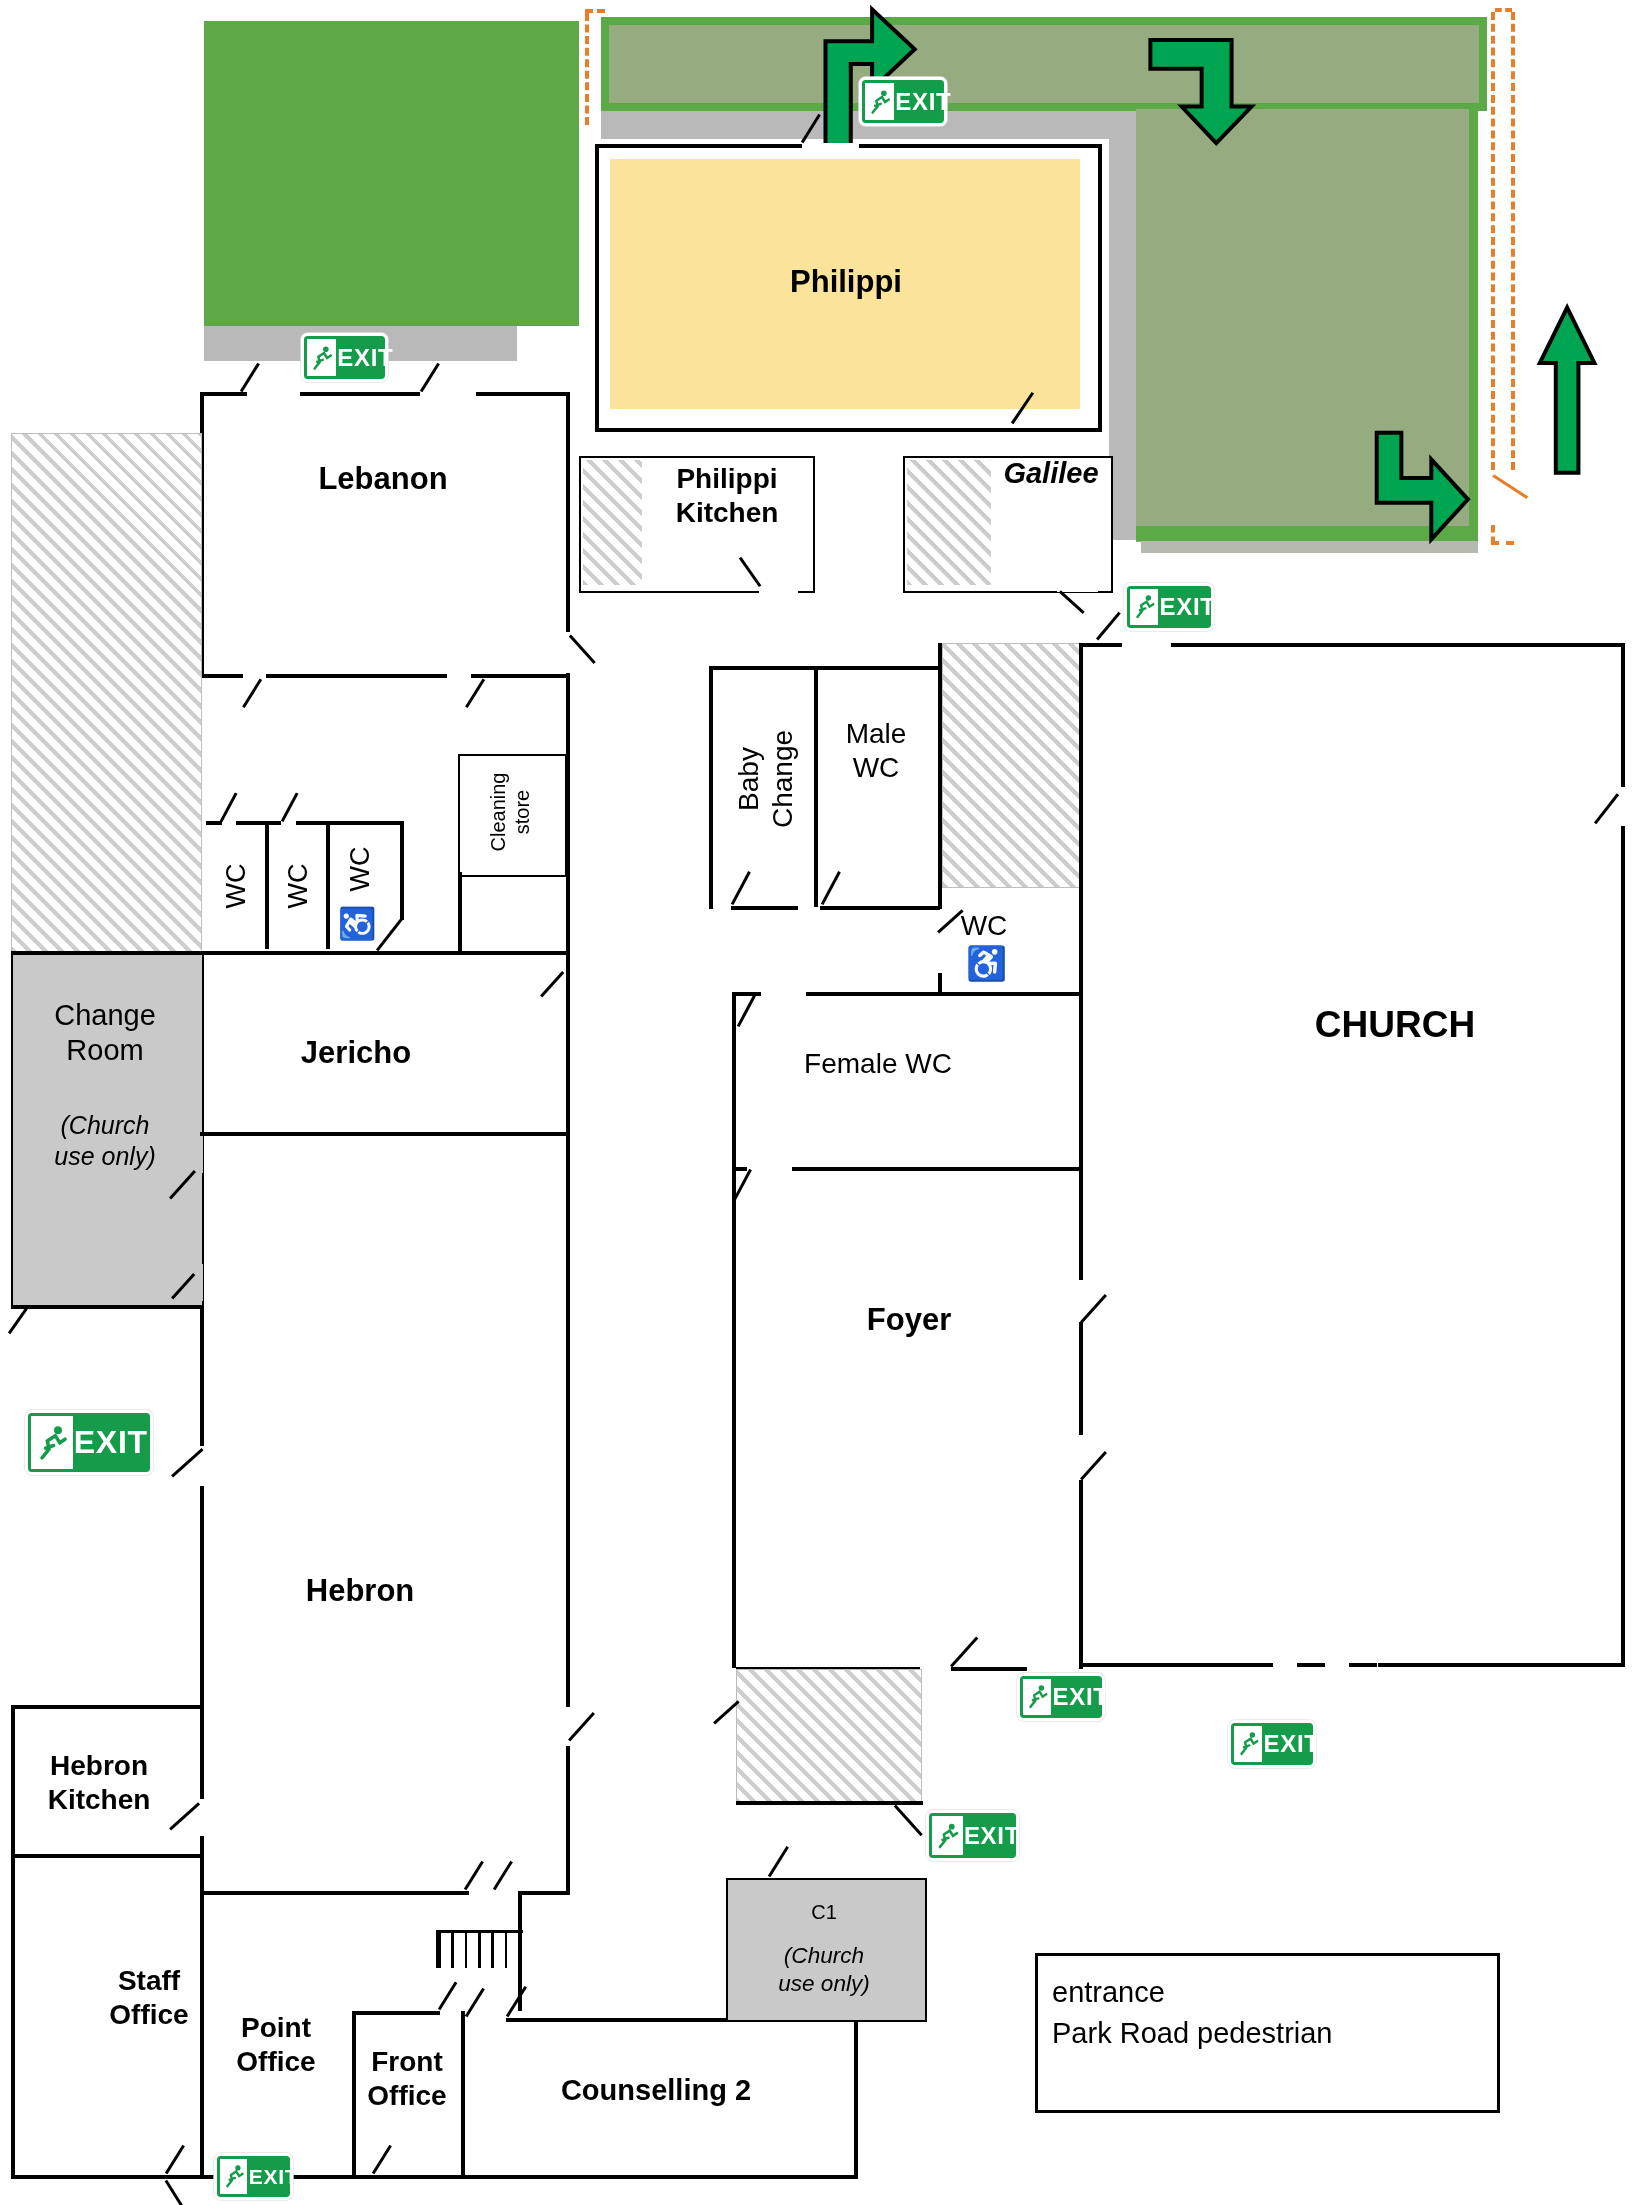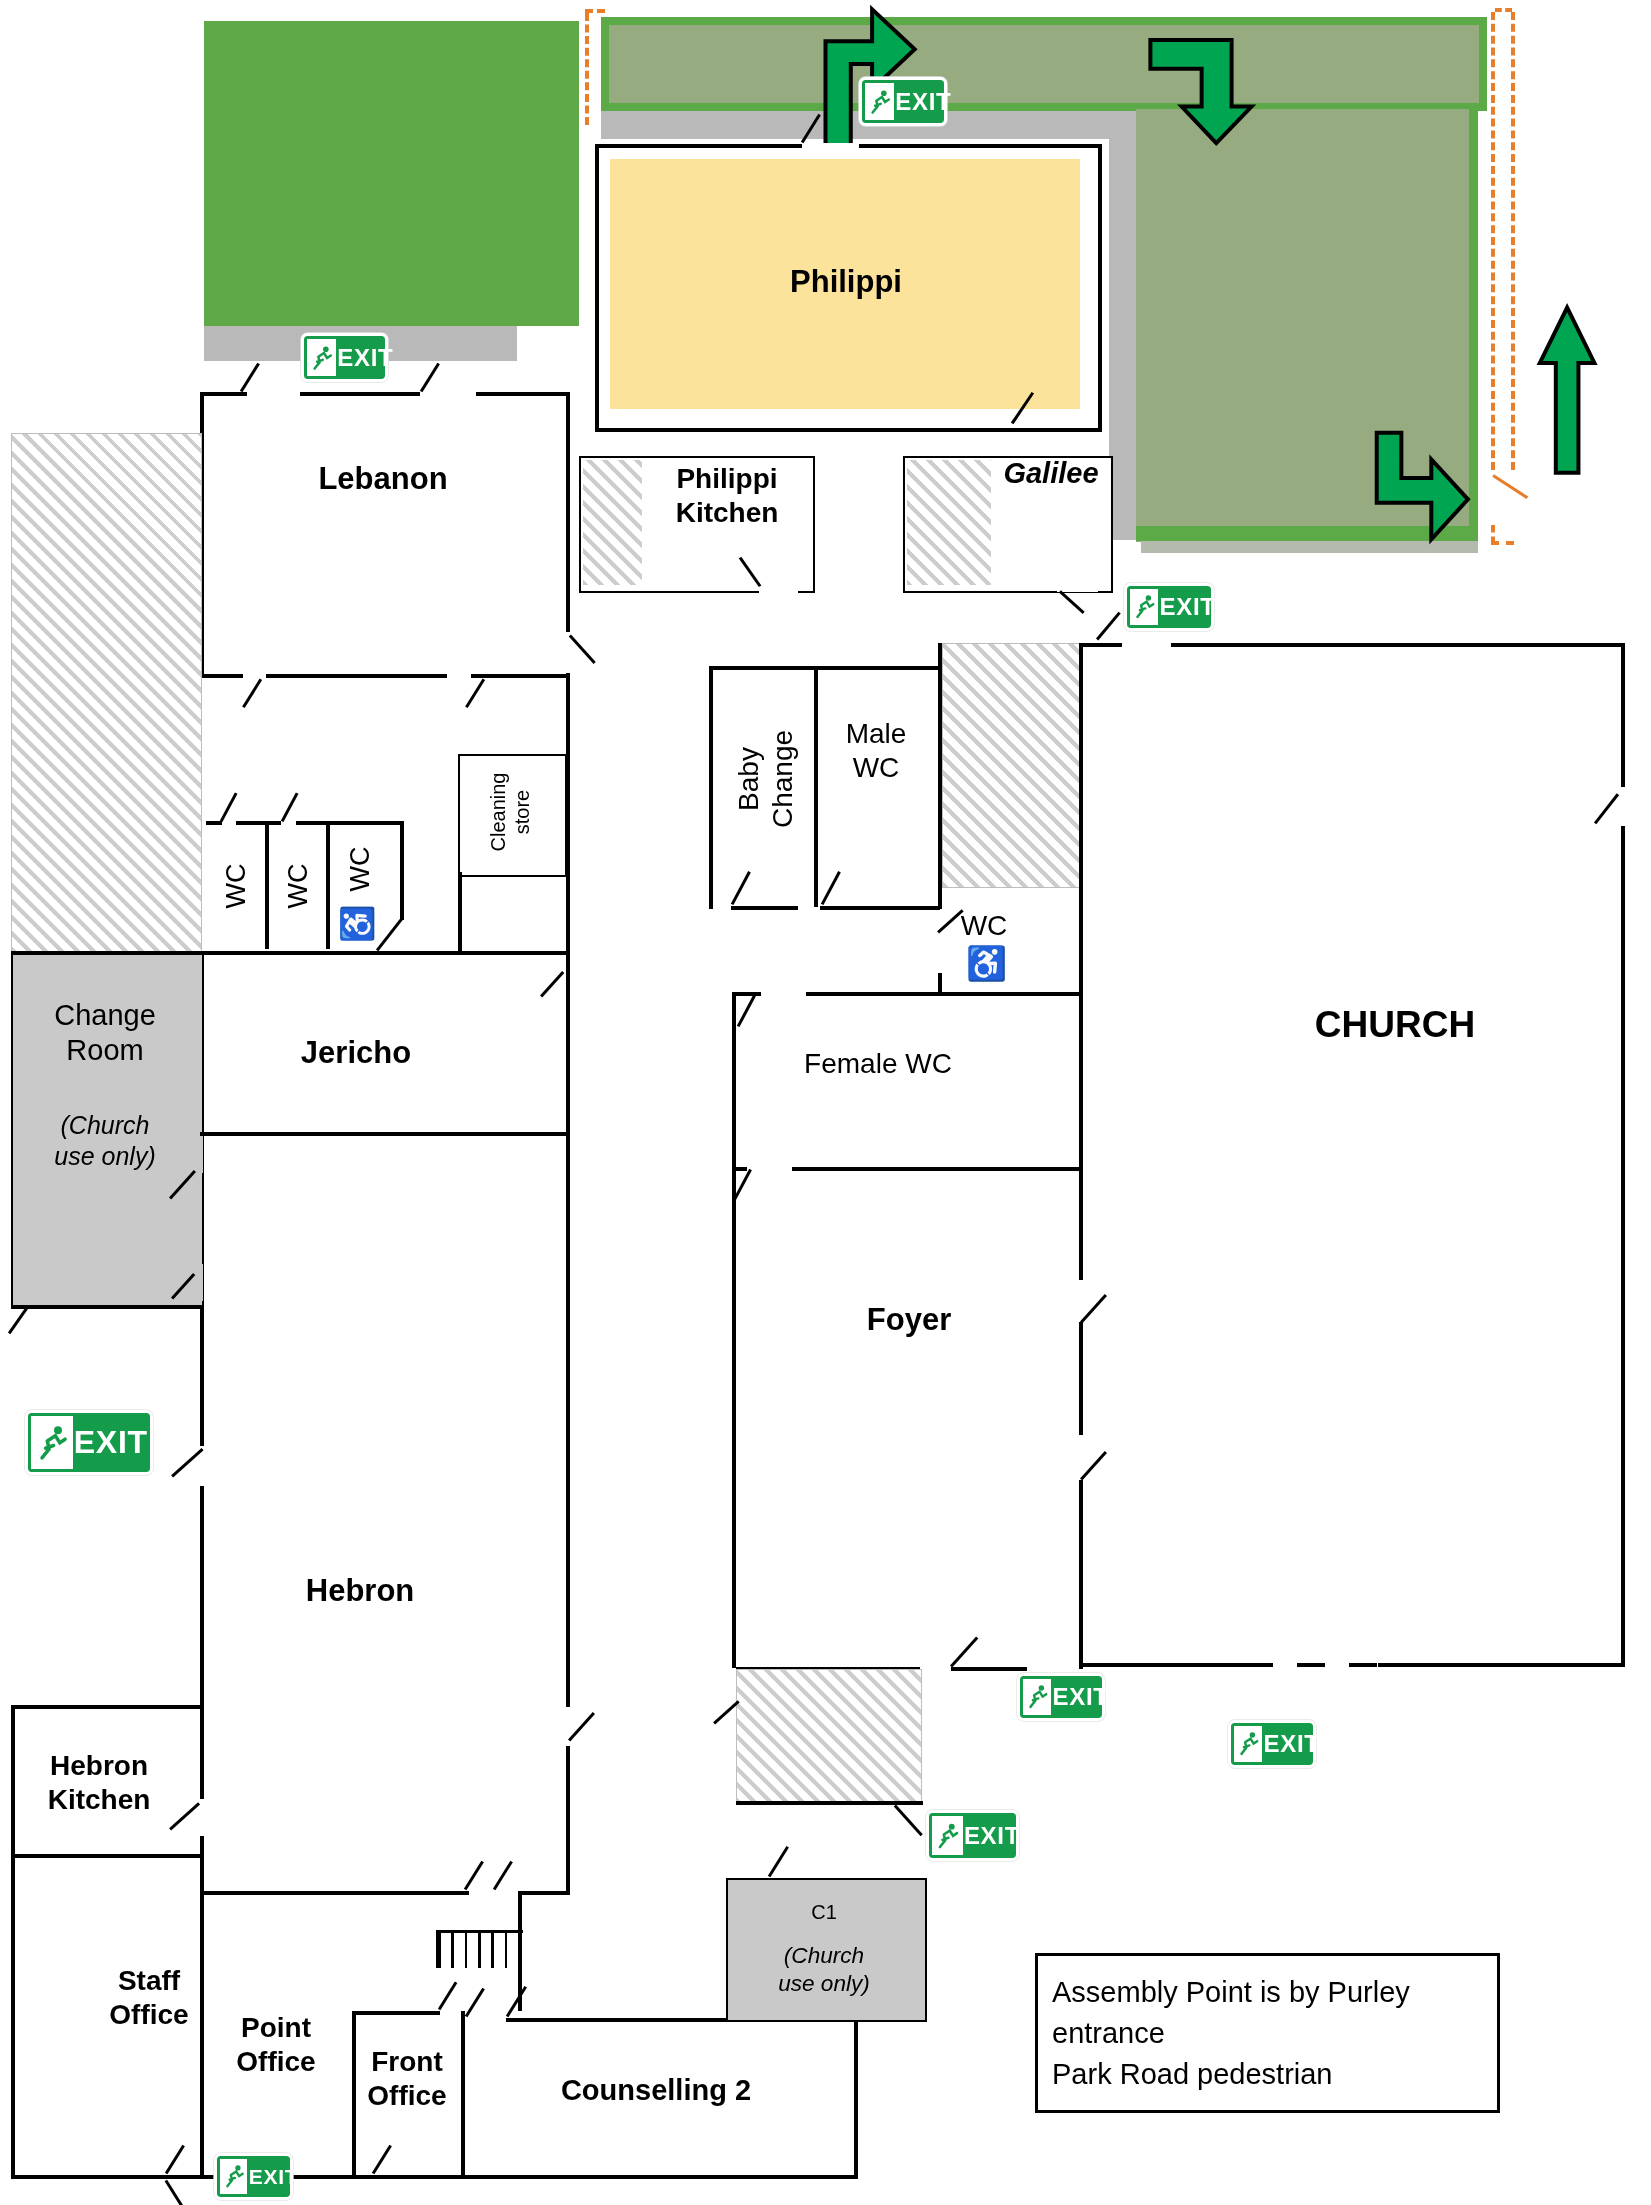--- a/index.html
+++ b/index.html
@@ -257,21 +257,20 @@
   <div class="lbl" style="left:824px;top:1912px;font-size:20px;">
     <span>C1</span>
     </div>
   <div class="lbl i" style="left:824px;top:1970px;font-size:22.6px;">
     <span>(Church</span>
       <span>use only)</span>
     </div>
 
   <div class="plain" style="left:1035px;top:1953px;width:459px;height:154px;border-width:3.3px;"></div>
   <div class="abs" style="left:1052px;top:1972px;font-size:29px;line-height:1.42;">
-    <div>Assembly Point is by Purley</div>
     <div>entrance</div>
     <div>Park Road pedestrian</div>
   </div>
 
   <div class="door-line" style="left:241px;top:390px;width:33px;transform:rotate(-58deg);"></div>
   <div class="door-line" style="left:421px;top:390px;width:33px;transform:rotate(-58deg);"></div>
   <div class="door-line" style="left:261px;top:678px;width:33px;transform:rotate(122deg);"></div>
   <div class="door-line" style="left:484px;top:678px;width:33px;transform:rotate(122deg);"></div>
   <div class="door-line" style="left:570px;top:634px;width:37px;transform:rotate(48deg);"></div>
   <div class="door-line" style="left:802px;top:141px;width:33px;transform:rotate(-58deg);"></div>

